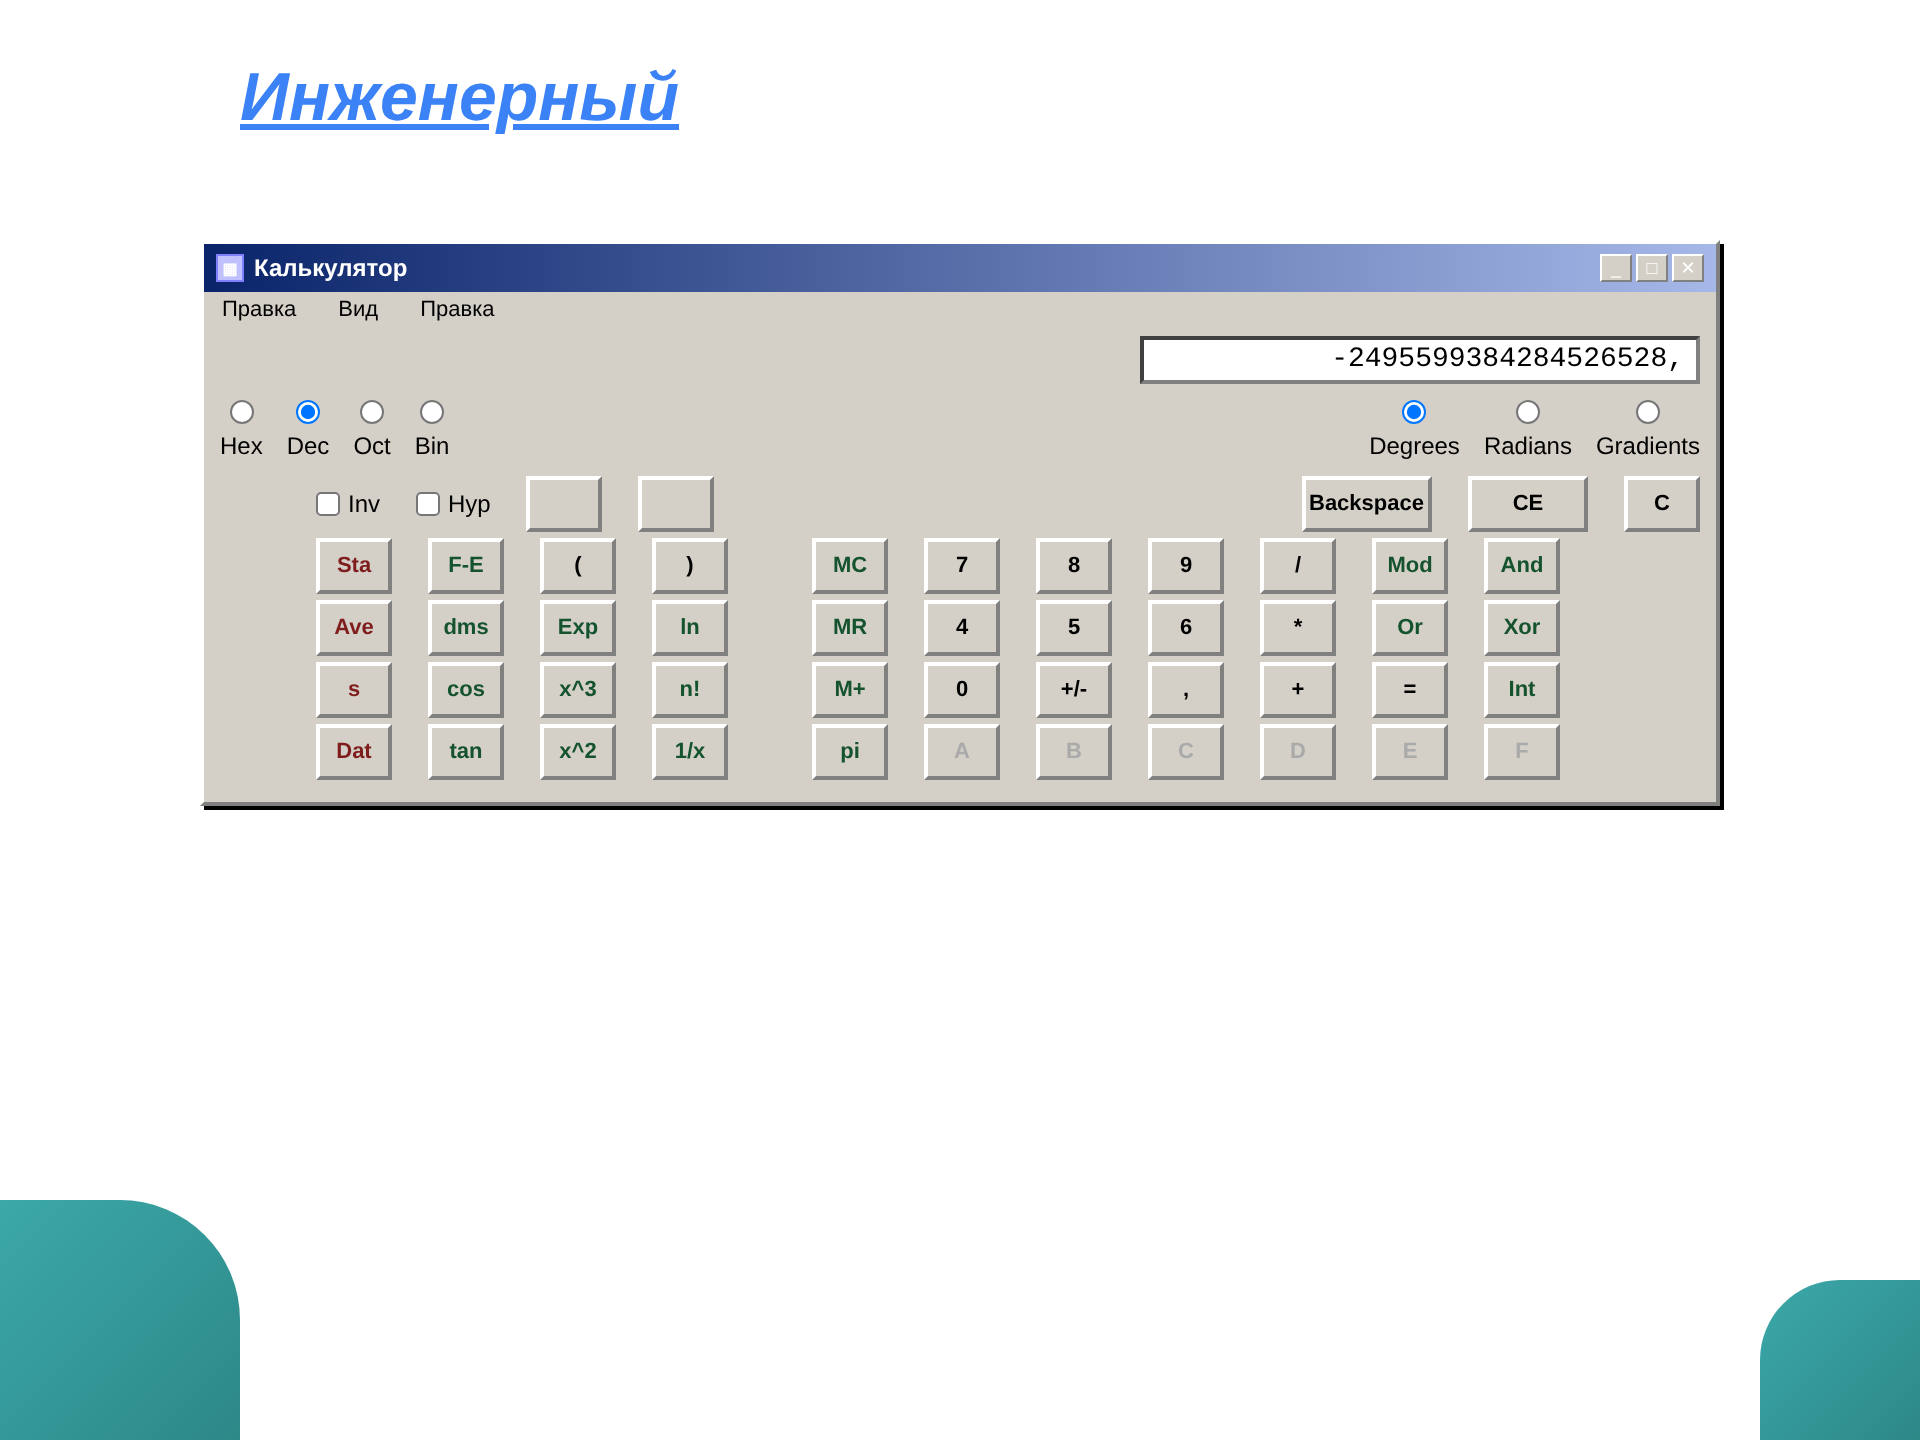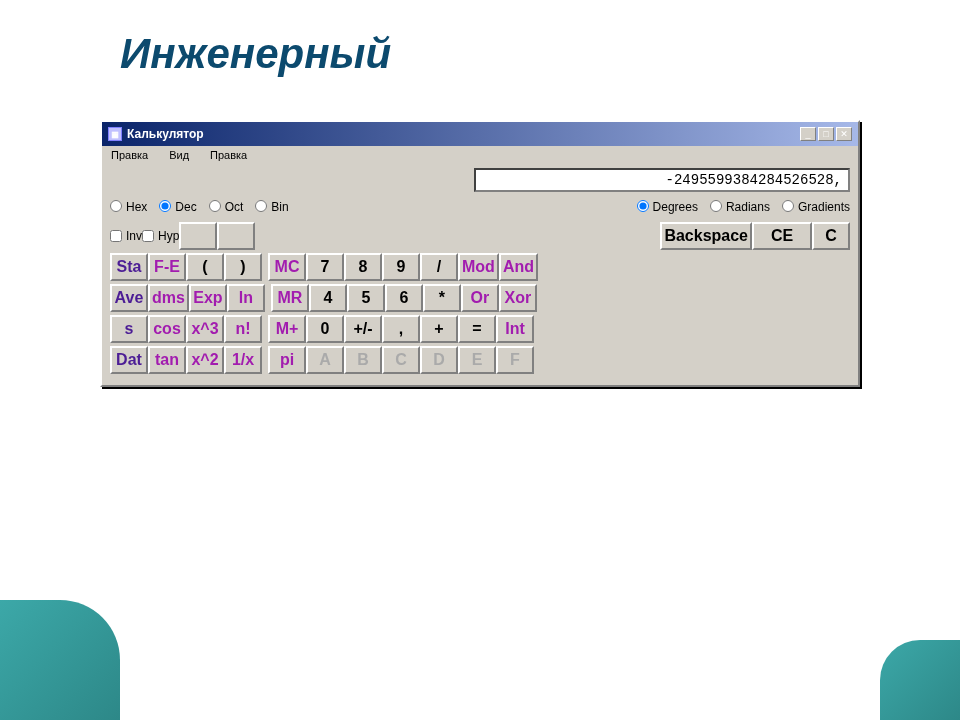--- a/index.html
+++ b/index.html
@@ -29,24 +29,25 @@
       width: 80px;
       height: 80px;
       background: linear-gradient(135deg, #3ca8a8, #2d8888);
       border-radius: 40px 0 0 0;
     }
 
     .page-title {
       position: absolute;
       top: 30px;
       left: 120px;
-      font-size: 42px;
+      font-size: 34px;
       font-weight: bold;
       font-style: italic;
-      color: #0c4a6e;
+      color: #3b82f6;
+      text-decoration: underline;
     }
 
     
     .calc-window {
       position: absolute;
       top: 120px;
       left: 100px;
       width: 760px;
       background: #d4d0c8;
       border: 2px solid #ffffff;
@@ -118,39 +119,41 @@
       padding: 4px 8px 4px 8px;
       display: flex;
       justify-content: flex-end;
     }
     .display {
       background: white;
       border: 2px solid #808080;
       border-top-color: #404040;
       border-left-color: #404040;
       padding: 2px 6px;
-      width: 376px;
+      width: 280px;
       text-align: right;
       font-size: 14px;
       font-family: 'Courier New', monospace;
       height: 24px;
       overflow: hidden;
     }
 
     
     .radio-row {
       padding: 4px 8px;
       display: flex;
       align-items: center;
       gap: 12px;
       font-size: 12px;
     }
     .radio-group {
       display: flex;
+      align-items: center;
       gap: 4px;
+      flex-direction: column;
     }
     .radio-input {
       width: 12px;
       height: 12px;
     }
     .radio-divider {
       flex: 1;
     }
 
     
@@ -168,48 +171,49 @@
       height: 12px;
     }
 
     
     .calc-btn {
       border: 2px solid #ffffff;
       border-right-color: #808080;
       border-bottom-color: #808080;
       background: #d4d0c8;
       cursor: pointer;
-      font-size: 16px;
+      font-size: 11px;
       font-weight: bold;
       display: flex;
       align-items: center;
       justify-content: center;
       min-width: 38px;
       height: 28px;
       padding: 0 2px;
     }
-    .calc-btn.pink { color: #a21caf; }
-    .calc-btn.gray { color: #4c1d95; }
+    .calc-btn.pink { color: #14532d; }
+    .calc-btn.gray { color: #7f1d1d; }
     .calc-btn.disabled { color: #aaa; }
 
     
     .spacer-box {
       width: 38px;
       height: 28px;
       border: 2px solid #808080;
       border-top-color: #fff;
       border-left-color: #fff;
       background: #d4d0c8;
     }
 
     
     .btn-row {
       display: flex;
-      gap: 0;
+      gap: 18px;
       margin-bottom: 3px;
+      margin-left: 48px;
     }
 
     .btn-wide {
       min-width: 60px;
     }
   </style>
 </head>
 <body>
 
 <div class="bg-teal-left"></div>

